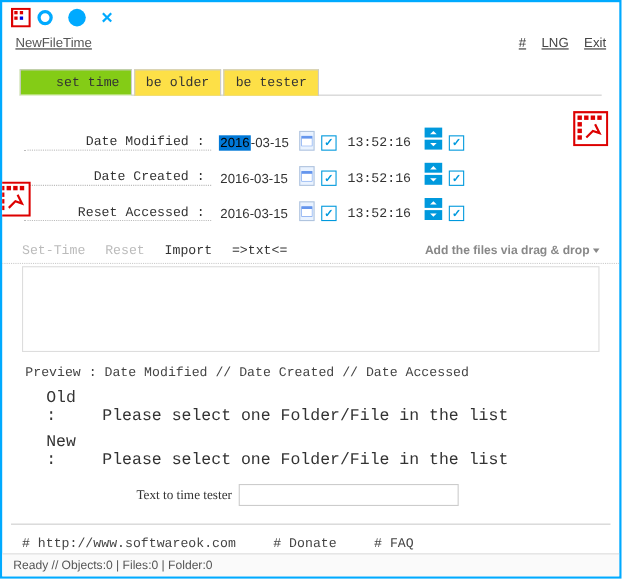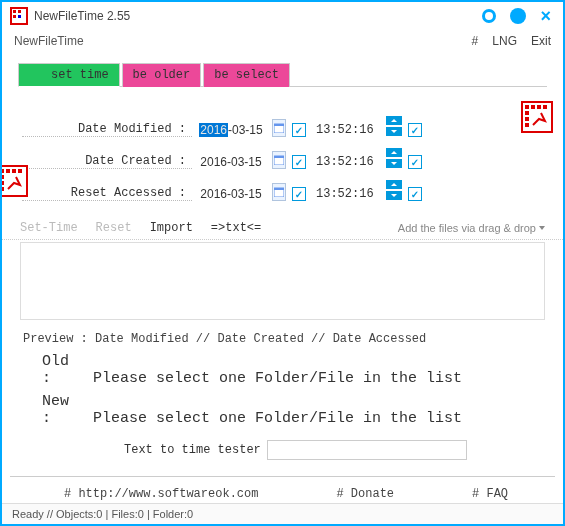--- a/index.html
+++ b/index.html
@@ -27,47 +27,48 @@
   }
   .titlebar .title { flex: 1; font-family: Arial, sans-serif; font-size: 12px; color: #444; }
   .window-controls { display: flex; gap: 14px; align-items: center; padding-right: 4px; }
   .win-btn { display:flex; align-items:center; justify-content:center; cursor:pointer; }
   .circle-ring { width:14px; height:14px; border:3px solid #00aaff; border-radius:50%; }
   .circle-fill { width:16px; height:16px; background:#00aaff; border-radius:50%; }
   .x-icon { color:#00aaff; font-size:18px; font-weight:bold; font-family:Arial;}
   
   .menubar {
     display: flex;
-    align-items: flex-end;
+    align-items: flex-start;
     padding: 2px 12px 6px 12px;
     height: 24px;
     font-family: Arial, sans-serif;
+    text-decoration: underline;
   }
   .menubar .left { flex:1; color:#555; font-size:12px;}
   .menubar .right { display:flex; gap:14px; color:#444; font-size:12px;}
   .menubar .right span { cursor:pointer; }
   
   .tabs {
     display:flex;
     margin: 8px 0 0 16px;
     border-bottom:1px solid #ccc;
     width: calc(100% - 32px);
   }
   .tab {
     padding: 4px 10px;
     border: 1px solid #ccc;
     border-bottom: none;
-    background: #ec4899;
+    background: #fde047;
     margin-right: 2px;
     cursor:pointer;
     font-size: 12px;
     position:relative;
     top:1px;
   }
-  .tab.active { background:#22c55e; border-bottom:1px solid #fff;padding-left:32px; }
+  .tab.active { background:#84cc16; border-bottom:1px solid #fff;padding-left:32px; }
   
   .tabcontent {
     padding: 18px 20px 10px 20px;
     position: relative;
   }
   .daterow {
     display:flex;
     align-items:flex-end;
     margin: 4px 0;
     height: 28px;
@@ -79,21 +80,21 @@
     color:#333;
     border-bottom:1px dotted #bbb;
     margin-bottom:0;
   }
   .dateval {
     width: 78px;
     text-align:center;
     font-family: Arial, sans-serif;
     font-size:12px;
   }
-  .dateval .hl { background:#0078d7; color:#e5e5e5; padding:0 1px;}
+  .dateval .hl { background:#0078d7; color:#000000; padding:0 1px;}
   .calbtn {
     width:14px; height:18px;
     border:1px solid #b0c4de;
     background: #eaf3ff;
     margin-left: 2px;
     display:flex; align-items:center; justify-content:center;
     cursor:pointer;
   }
   .calbtn svg { width:10px; height:10px;}
   .chk {
@@ -126,21 +127,21 @@
   .toolbar {
     display:flex;
     padding: 6px 18px 4px 18px;
     align-items:center;
     font-size:12px;
     border-bottom: 1px dotted #ccc;
   }
   .toolbar .tbtn { margin-right:18px; cursor:pointer;}
   .toolbar .dis { color:#bbb; cursor:default;}
   .toolbar .spacer{flex:1;}
-  .toolbar .addfiles { color:#888; font-family:Arial,sans-serif; font-size:11px; cursor:pointer; display:flex;align-items:center;gap:3px;}
+  .toolbar .addfiles { color:#888; font-family:Arial,sans-serif; font-size:11px; cursor:pointer; display:flex;align-items:center;gap:3px;font-weight:bold;}
   .toolbar .addfiles::after{content:"";width:0;height:0;border-left:3px solid transparent;border-right:3px solid transparent;border-top:4px solid #888;}
   
   .droparea {
     margin: 2px 18px 8px 18px;
     height: 78px;
     border:1px solid #ddd;
     background:#fff;
   }
   
   .previewhdr {
@@ -159,32 +160,32 @@
     padding: 10px 22px;
     gap:6px;
   }
   .testerrow input {
     flex: 0 0 200px;
     border:1px solid #ccc;
     height:20px;
     font-family:inherit;
     padding:0 4px;
   }
-  .tester-lbl { margin-left: 100px;}
+  .tester-lbl { margin-left: 100px; font-family: Liberation Serif, serif;}
   
   .hr { border:none; border-top:1px solid #ccc; margin: 6px 8px;}
   
   .links {
     padding: 4px 18px;
     font-size:12px;
     color:#444;
     display:flex;
     gap: 34px;
   }
-  .links span{ cursor:pointer;margin-left:44px;}
+  .links span{ cursor:pointer;}
   
   .statusbar {
     position:absolute;
     bottom:0; left:0; right:0;
     padding: 4px 10px;
     font-family:Arial,sans-serif;
     font-size:11px;
     color:#555;
     border-top:1px solid #ddd;
     background:#fafafa;
@@ -196,21 +197,20 @@
 <div class="titlebar">
   <div class="app-icon">
     <svg viewBox="0 0 18 18">
         <rect x="1" y="1" width="16" height="16" fill="#fff" stroke="#d00" stroke-width="2"></rect>
         <rect x="3" y="3" width="3" height="3" fill="#d00"></rect>
         <rect x="8" y="3" width="3" height="3" fill="#d00"></rect>
         <rect x="3" y="8" width="3" height="3" fill="#d00"></rect>
         <rect x="8" y="8" width="3" height="3" fill="#00d"></rect>
       </svg>
   </div>
-  <div class="title">NewFileTime 2.55</div>
   <div class="window-controls">
     <div class="win-btn">
         <div class="circle-ring"></div>
       </div>
     <div class="win-btn">
         <div class="circle-fill"></div>
       </div>
     <div class="win-btn">
         <span class="x-icon">×</span>
       </div>
@@ -222,21 +222,21 @@
   <div class="right">
     <span>#</span>
     <span>LNG</span>
     <span>Exit</span>
   </div>
 </div>
 
 <div class="tabs">
   <div class="tab active">set time</div>
   <div class="tab">be older</div>
-  <div class="tab">be select</div>
+  <div class="tab">be tester</div>
 </div>
 
 <div class="tabcontent">
 
   <div class="pixel-icon pixel-right">
     <svg viewBox="0 0 32 32">
         <rect x="1" y="1" width="30" height="30" fill="#fff" stroke="#d00" stroke-width="2"></rect>
         <g fill="#d00">
           <rect x="4" y="4" width="4" height="4"></rect>
           <rect x="10" y="4" width="4" height="4"></rect>

